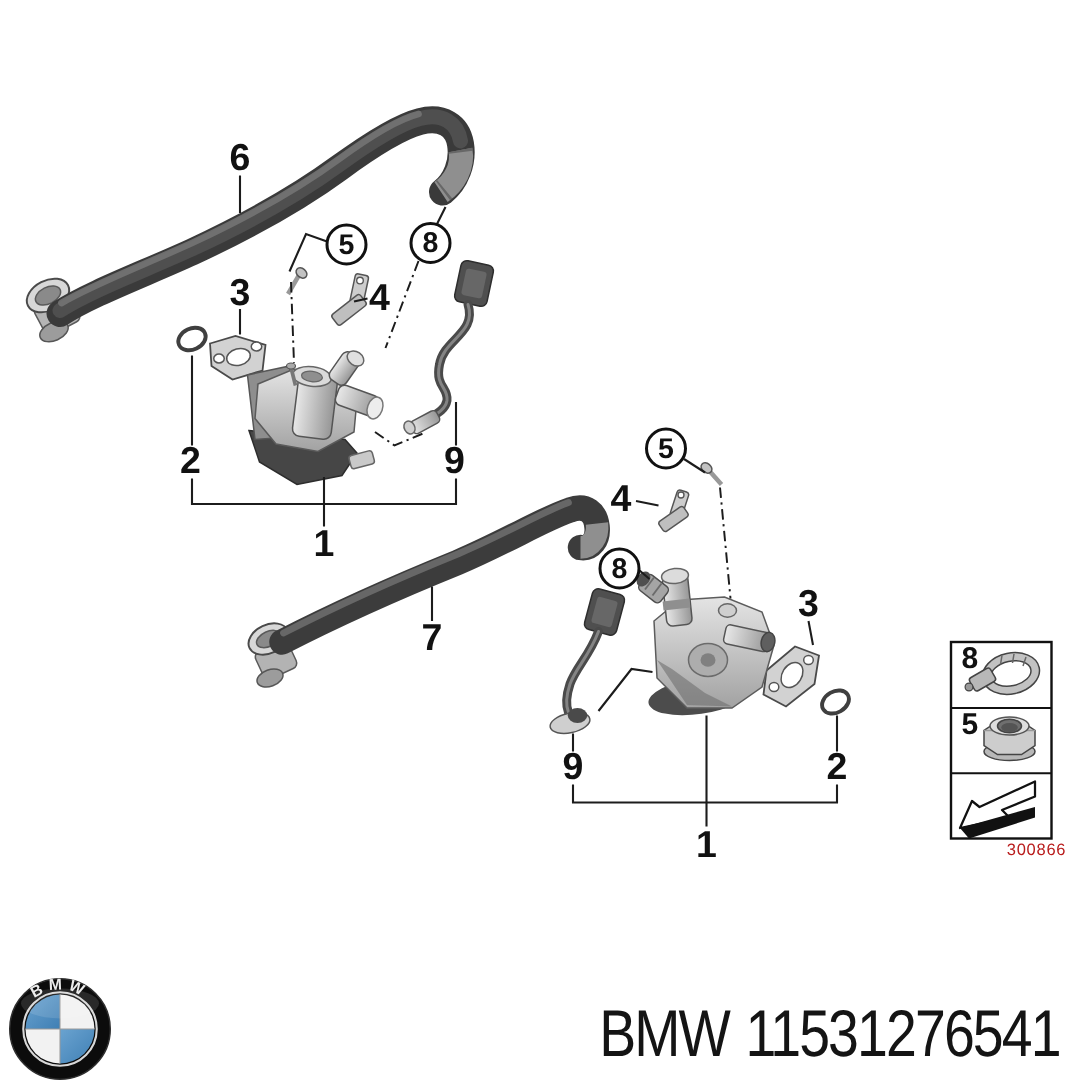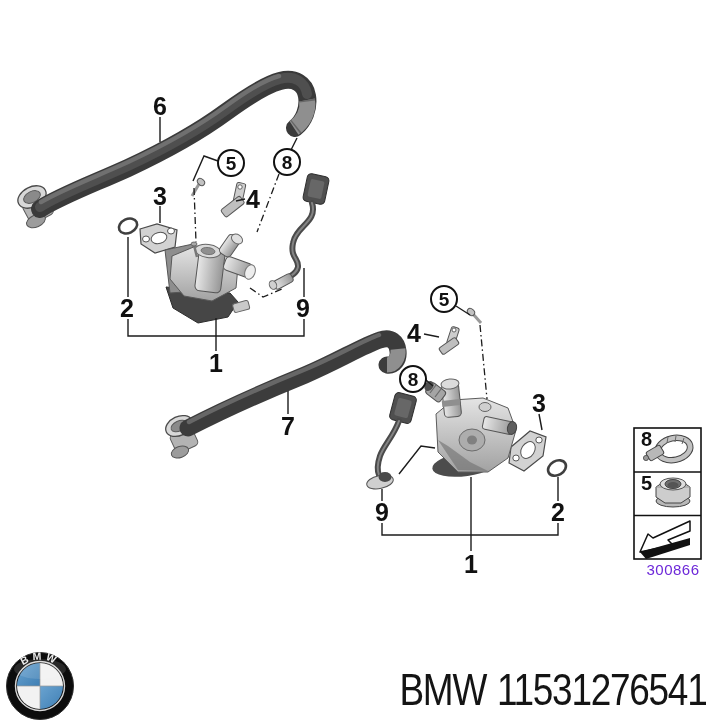--- a/index.html
+++ b/index.html
@@ -16,21 +16,21 @@
   .callout.circled{
     box-sizing:border-box;width:28px;height:28px;border:2.5px solid #111;
     border-radius:50%;background:#fff;display:flex;align-items:center;
     justify-content:center;font-size:19px;
   }
   .legend-num{
     position:absolute;font-weight:bold;font-size:20px;line-height:1;color:#111;
   }
   .refcode{
     position:absolute;transform:translateX(-50%);
-    font-size:15px;color:#6d28d9;line-height:1;letter-spacing:0.5px;
+    font-size:11px;color:#b91c1c;line-height:1;letter-spacing:0.5px;margin-left:18px;
   }
   .footer-text{
     position:absolute;right:14px;top:668px;font-size:44px;color:#141414;
     letter-spacing:-1.5px;white-space:nowrap;line-height:1;
     transform:scaleX(0.84);transform-origin:100% 50%;
   }
   .footer-text .pn{margin-left:13px;}
 </style>
 </head>
 <body>

